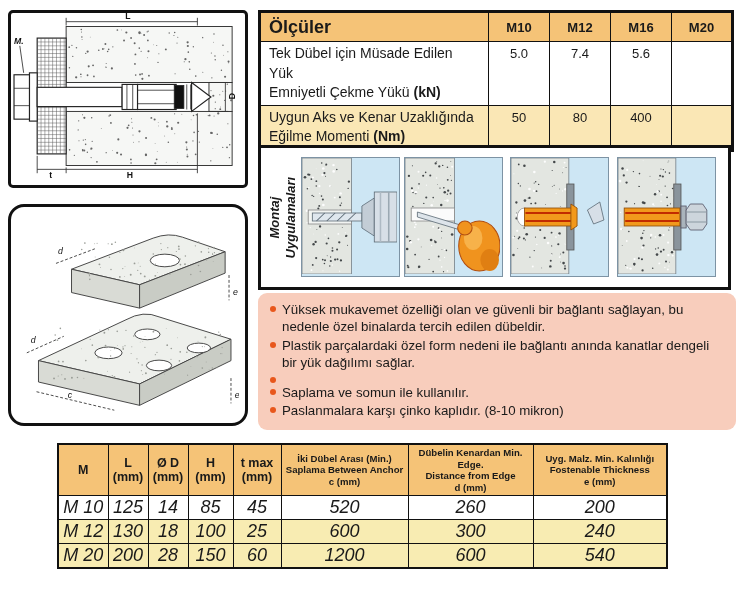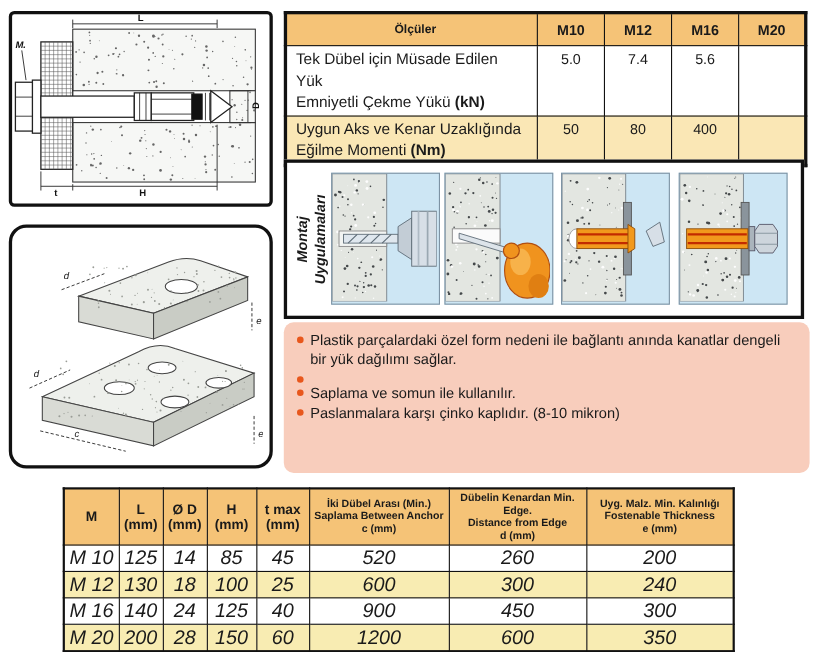--- a/index.html
+++ b/index.html
@@ -11,21 +11,21 @@
   #anchor-box{left:8px;top:10px;width:234px;height:172px;border-radius:5px;}
   #plates-box{left:8px;top:204px;width:234px;height:216px;border-radius:16px;}
   .draw-box svg{display:block;}
 
   
   #olculer{position:absolute;left:258px;top:10px;width:473px;border-collapse:collapse;
            table-layout:fixed;border:3px solid #111;}
   #olculer th,#olculer td{border:1.5px solid #111;}
   #olculer th{background:var(--table_header_bg);font-size:13px;font-weight:bold;
               height:26px;text-align:center;padding:1px 2px;}
-  #olculer th.lblh{text-align:center;padding-left:8px;font-size:11px;}
+  #olculer th.lblh{text-align:left;padding-left:8px;font-size:18px;}
   #olculer td.lbl{font-size:14px;line-height:1.4;padding:2px 8px;vertical-align:top;
                   font-weight:normal;}
   #olculer td.val{font-size:13px;text-align:center;vertical-align:top;padding-top:4px;}
   #olculer tr.r0 td{height:52px;background:#fff;}
   #olculer tr.r1 td{height:38px;background:var(--table_row_alt_bg);}
 
   
   #montaj{position:absolute;left:258px;top:145px;width:467px;height:139px;
           border:3px solid #111;background:#fff;}
   #montaj-label{position:absolute;left:0;top:0;width:44px;height:139px;
@@ -1008,20 +1008,24 @@
         <line x1="66" y1="54" x2="86" y2="54" stroke="#8a98a2" stroke-width="1"></line>
         <line x1="66" y1="64" x2="86" y2="64" stroke="#8a98a2" stroke-width="1"></line>
       </svg>
     </div>
   </div>
 
   <div id="features">
     <ul>
       <li>
           <span class="dot"></span>
+          <span>Yüksek mukavemet özelliği olan ve güvenli bir bağlantı sağlayan, bu nedenle özel binalarda tercih edilen dübeldir.</span>
+        </li>
+      <li>
+          <span class="dot"></span>
           <span>Plastik parçalardaki özel form nedeni ile bağlantı anında kanatlar dengeli bir yük dağılımı sağlar.</span>
         </li>
       <li>
           <span class="dot"></span>
         </li>
       <li>
           <span class="dot"></span>
           <span>Saplama ve somun ile kullanılır.</span>
         </li>
       <li>
@@ -1092,36 +1096,26 @@
     <tr class="alt">
       <td>M 12</td>
           <td>130</td>
           <td>18</td>
           <td>100</td>
           <td>25</td>
           <td>600</td>
           <td>300</td>
           <td>240</td>
     </tr>
-    <tr>
-      <td>M 16</td>
-          <td>140</td>
-          <td>24</td>
-          <td>125</td>
-          <td>40</td>
-          <td>900</td>
-          <td>450</td>
-          <td>300</td>
-    </tr>
     <tr class="alt">
       <td>M 20</td>
           <td>200</td>
           <td>28</td>
           <td>150</td>
           <td>60</td>
           <td>1200</td>
           <td>600</td>
-          <td>350</td>
+          <td>540</td>
     </tr>
   </tbody>
     </table>
 
 </div>
 
 </body></html>

